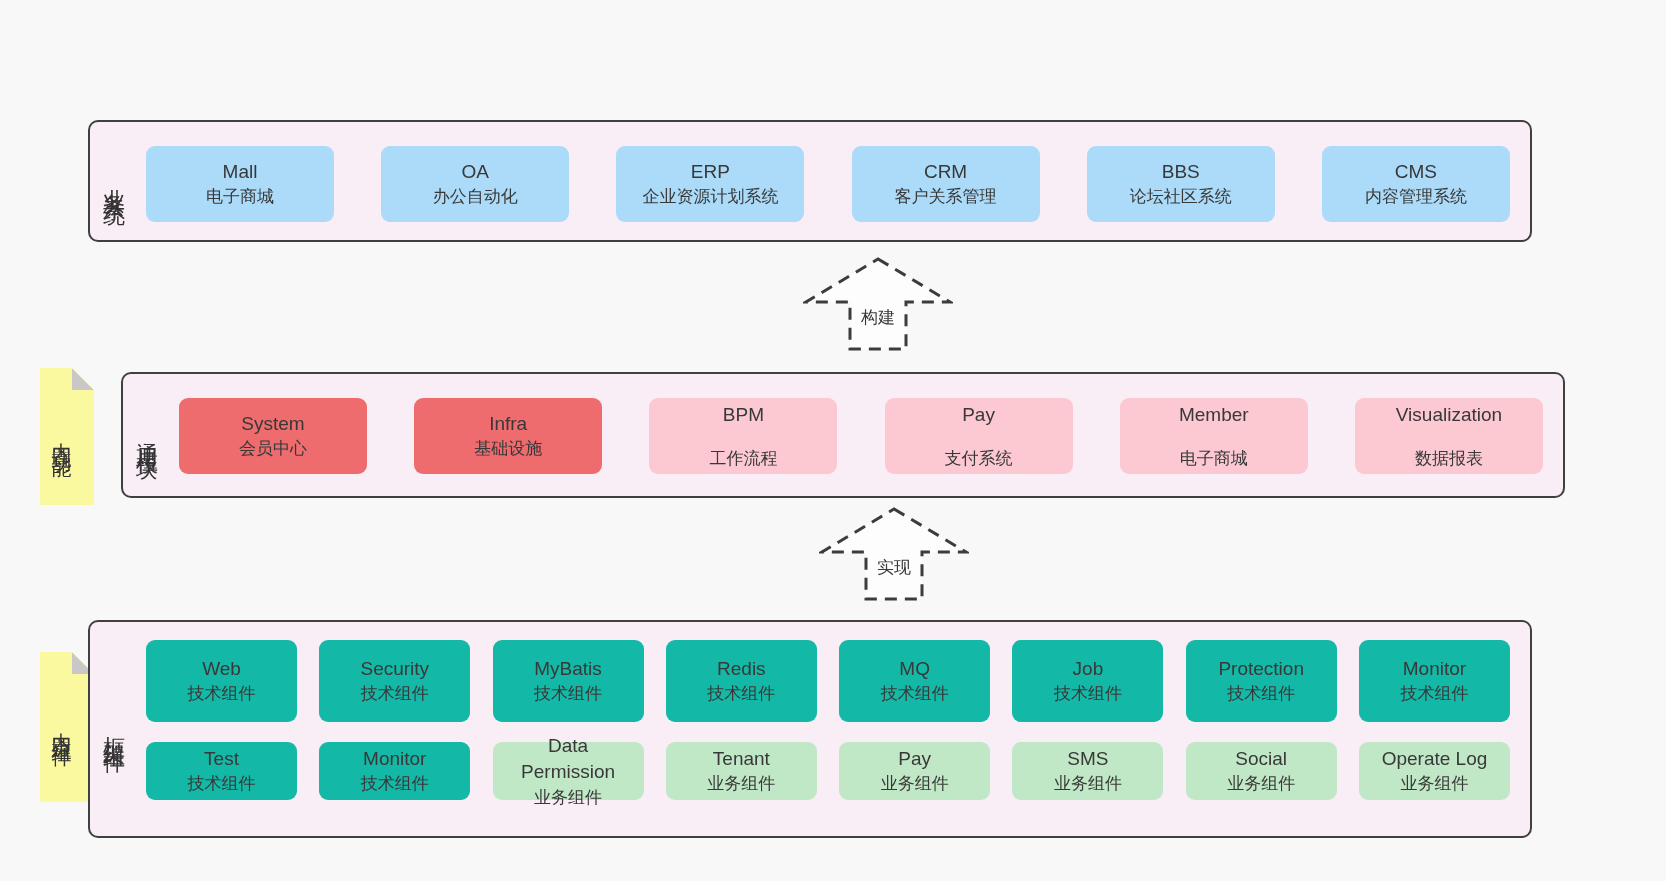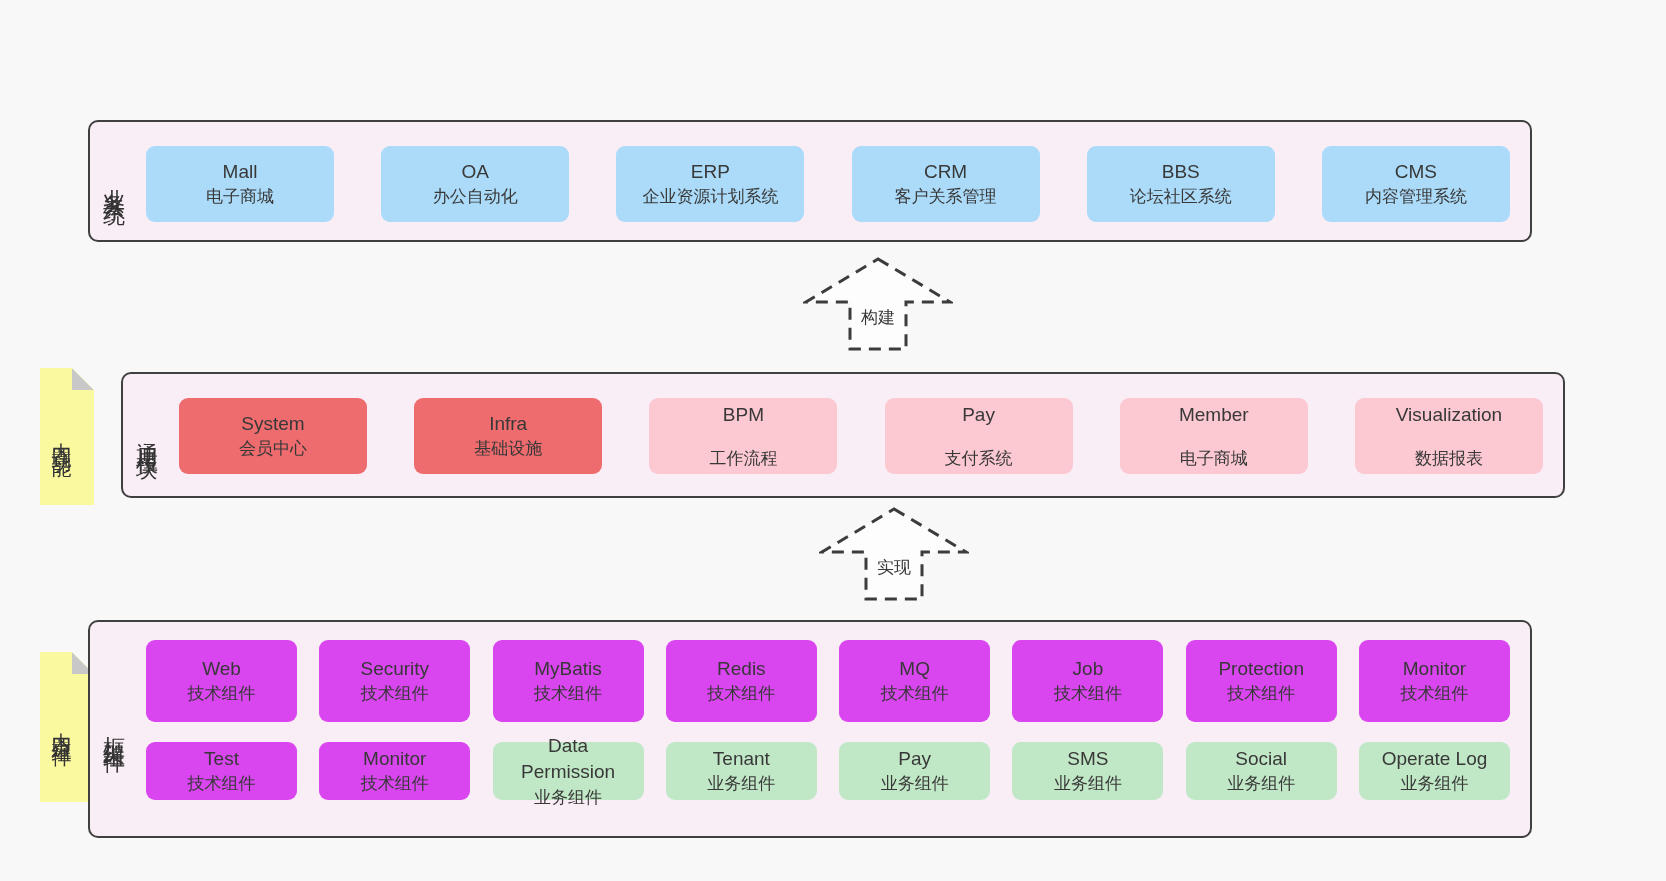--- a/index.html
+++ b/index.html
@@ -47,21 +47,21 @@
     padding:4px 6px;
   }
   .cols-6 .box { width:188px; }
   .cols-8 .box { width:151px; }
   .box-name { font-size:19px; }
   .box-desc { font-size:17px;font-family:Liberation Serif, serif; }
 
   .blue        { background:#abdbf9; }
   .red         { background:#ee6b6e; }
   .pink        { background:#fcc9d2;justify-content:space-between; }
-  .green-dark  { background:#d946ef;text-align:right; }
+  .green-dark  { background:#14b8a6;text-align:right; }
   .green-light { background:#c1e8c6; }
 
   .note {
     position:absolute; left:40px; width:54px;
     background:#fbf9a0; z-index:1;
     clip-path:polygon(0 0, calc(100% - 22px) 0, 100% 22px, 100% 100%, 0 100%);
     display:flex; align-items:center; justify-content:center;
   }
   .note::before {
     content:""; position:absolute; top:0; right:0;

